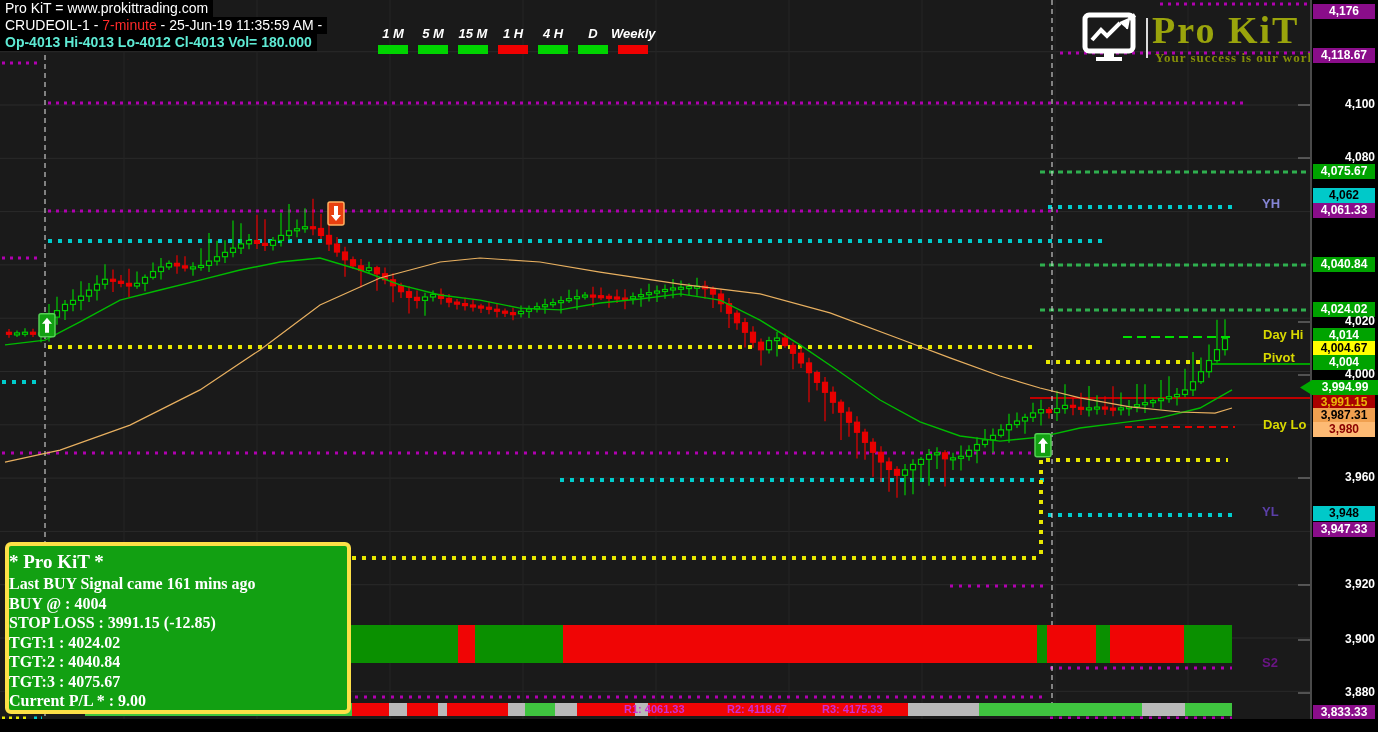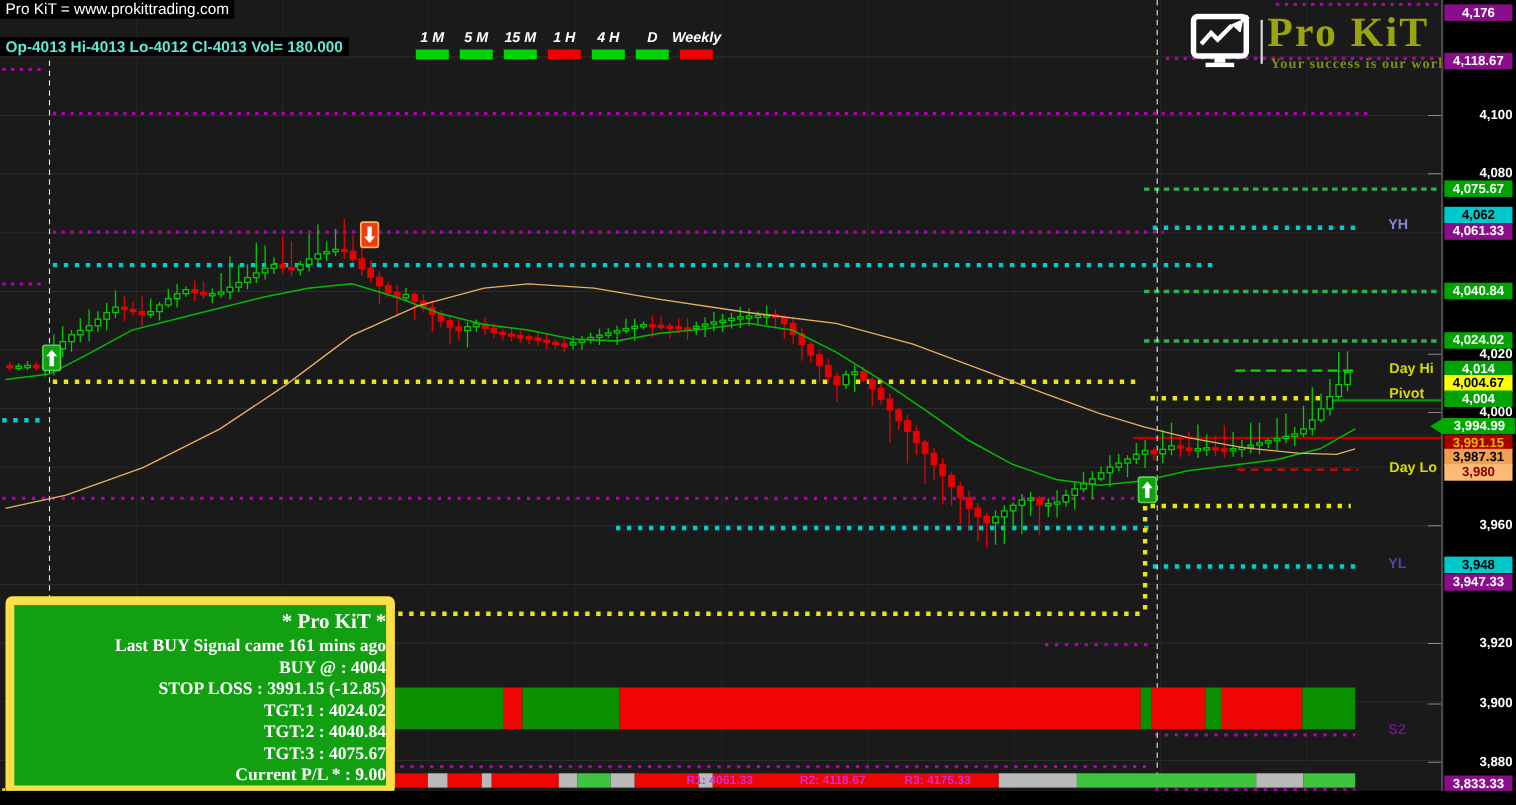--- a/index.html
+++ b/index.html
@@ -26,21 +26,21 @@
   .tf-box{position:absolute;top:45px;width:30px;height:9px;}
 
   #logo{position:absolute;left:1082px;top:12px;}
   #logo-title{position:absolute;left:1152px;top:8px;font-family:"Liberation Serif",serif;
               font-weight:bold;font-size:38px;color:#9aa40c;letter-spacing:2px;}
   #logo-tag{position:absolute;left:1155px;top:50px;font-family:"Liberation Serif",serif;
             font-weight:bold;font-size:13px;color:#838d08;letter-spacing:1px;}
   #logo-sep{position:absolute;left:1146px;top:18px;width:2px;height:40px;background:#dcdcdc;}
 
   #info-box{position:absolute;left:5px;top:542px;width:338px;height:160px;background:#12a012;
-            border:8px solid #fde047;border-radius:6px;color:#fff;text-align:right;
+            border:4px solid #fde047;border-radius:6px;color:#fff;text-align:left;
             font-family:"Liberation Serif",serif;font-weight:bold;padding-top:4px;}
   #info-box .title{font-size:19px;line-height:24px;}
   #info-box .line{font-size:16px;line-height:19.5px;}
 
   .badge{position:absolute;left:1313px;width:62px;height:15px;line-height:15px;
          font-size:12px;font-weight:bold;text-align:center;}
   .b-purple{background:#8a0d8a;color:#fff;}
   .b-green{background:#00a300;color:#fff;}
   .b-cyan{background:#00c9c9;color:#000;}
   .b-yellow{background:#ffff00;color:#000;}
@@ -783,20 +783,23 @@
         <line x1="1298" y1="478" x2="1310" y2="478" stroke="#8a8a8a" stroke-width="1"></line>
         <line x1="1298" y1="585" x2="1310" y2="585" stroke="#8a8a8a" stroke-width="1"></line>
         <line x1="1298" y1="640" x2="1310" y2="640" stroke="#8a8a8a" stroke-width="1"></line>
         <line x1="1298" y1="693" x2="1310" y2="693" stroke="#8a8a8a" stroke-width="1"></line>
       </g>
     </svg>
 
   <div class="hstrip" style="left:0;top:0;">
     <span>Pro KiT = www.prokittrading.com</span>
   </div>
+  <div class="hstrip" style="left:0;top:17px;">
+    <span>CRUDEOIL-1 - </span><span class="red-txt">7-minute</span><span> - 25-Jun-19 11:35:59 AM -</span>
+  </div>
   <div class="hstrip yellow-txt" style="left:0;top:34px;font-weight:bold;">
     <span>Op-4013  Hi-4013  Lo-4012  Cl-4013  Vol=  180.000</span>
   </div>
 
   <div id="tf-row">
       <div class="tf-label" style="left: 371px;">1 M</div>
       <div class="tf-box" style="left: 378px; background: rgb(0, 212, 0);"></div>
       <div class="tf-label" style="left: 411px;">5 M</div>
       <div class="tf-box" style="left: 418px; background: rgb(0, 212, 0);"></div>
       <div class="tf-label" style="left: 451px;">15 M</div>

